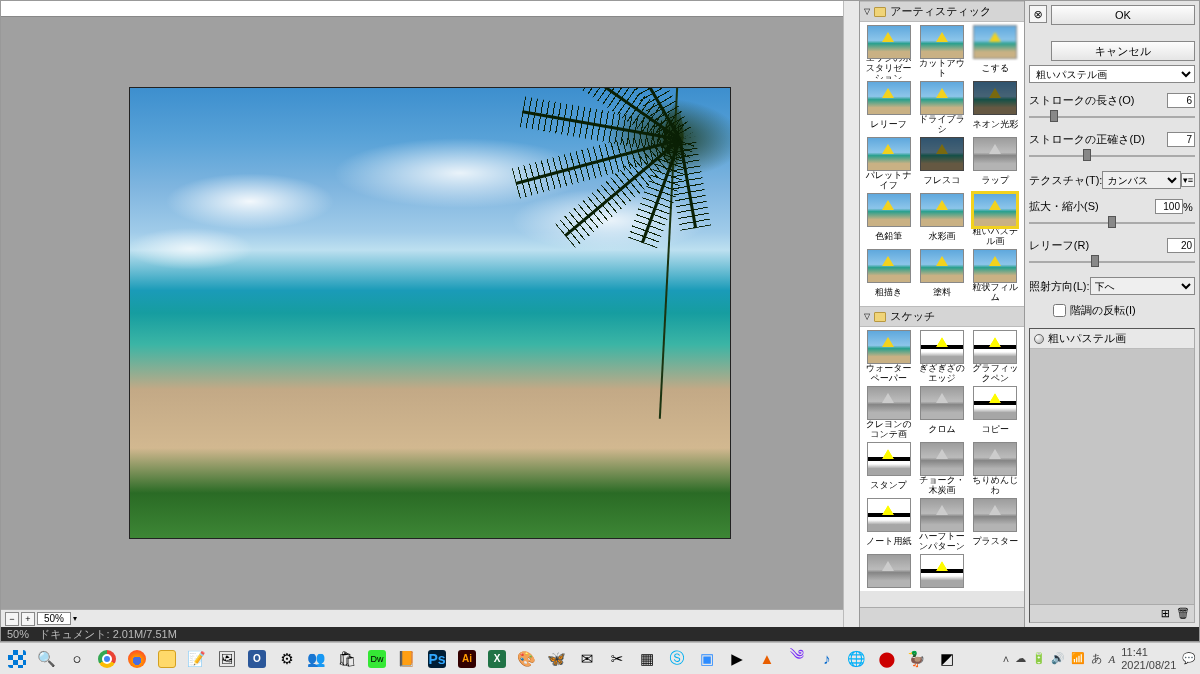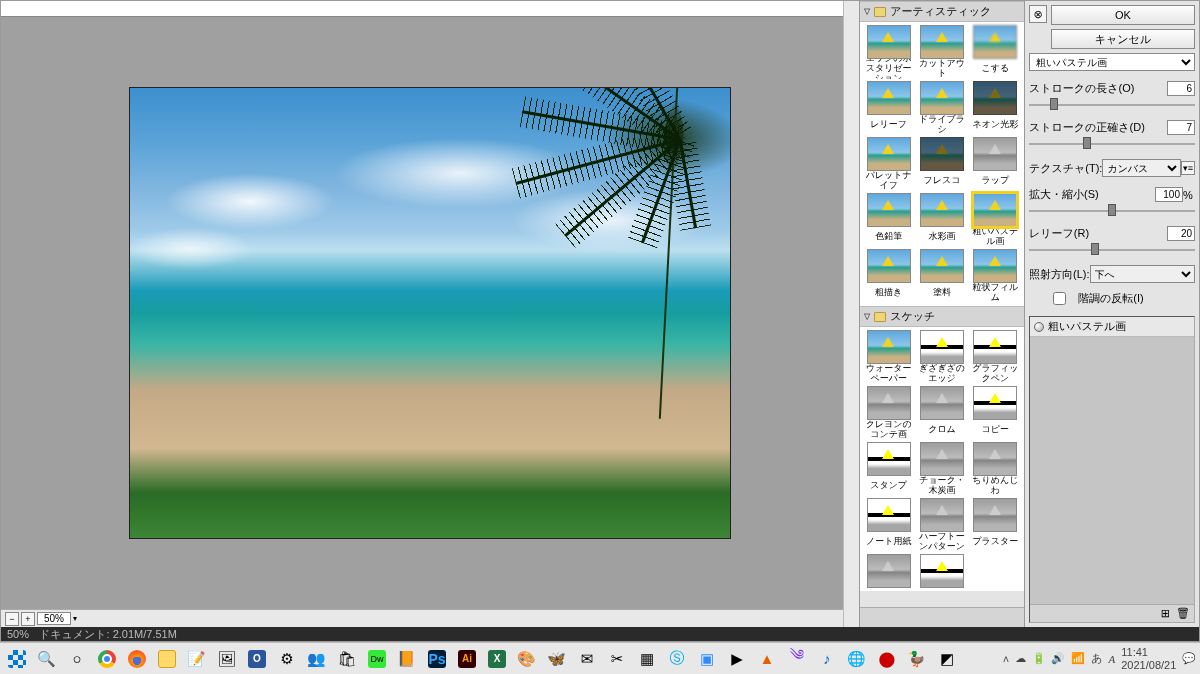--- a/index.html
+++ b/index.html
@@ -55,33 +55,33 @@
 .filter-thumb.gray { filter: grayscale(1); }
 .filter-thumb.dark { filter: brightness(.5); }
 .filter-thumb.blur { filter: blur(1px); }
 .filter-label { font-size: 9px; line-height: 1.1; height: 20px; display: flex; align-items: center; justify-content: center; overflow: hidden; }
 
 .btm-icons { height: 20px; background: #d5d5d5; display: flex; align-items: center; justify-content: flex-end; gap: 6px; padding: 0 6px; border-top: 1px solid #aaa; font-size: 12px; }
 
 .opts-col { width: 175px; background: #e4e4e4; display: flex; flex-direction: column; border-left: 1px solid #999; padding: 4px; gap: 4px; }
 .opts-top { display: flex; gap: 4px; }
 .expand-btn { width: 18px; height: 18px; border: 1px solid #888; background: #f5f5f5; display: flex; align-items: center; justify-content: center; }
-.btn-stack { flex: 1; display: flex; flex-direction: column; gap: 4px; }
+.btn-stack { flex: 1; display: flex; flex-direction: column; gap: 16px; }
 .ps-btn { border: 1px solid #888; background: linear-gradient(#fdfdfd,#e5e5e5); height: 20px; display: flex; align-items: center; justify-content: center; font-size: 11px; }
 .filter-select { width: 100%; border: 1px solid #888; background: #fff; height: 18px; font-size: 10px; padding: 0 2px; }
 .opt-row { display: flex; align-items: center; margin-top: 6px; font-size: 10px; }
 .opt-row .lbl { flex: 1; }
 .opt-row input[type=text] { width: 28px; border: 1px solid #888; text-align: right; padding: 1px 2px; font-size: 10px; }
 .opt-row .unit { width: 12px; }
 .slider { width: 100%; height: 12px; position: relative; margin-top: -2px; }
 .slider::before { content:""; position:absolute; left:0; right:0; top:50%; height:2px; background:#aaa; }
 .slider-thumb { position:absolute; top:0; width:8px; height:12px; background:#888; border:1px solid #555; transform:translateX(-50%); }
 .opt-row select { flex: 1; border: 1px solid #888; height: 18px; font-size: 10px; }
 .small-icon { width: 14px; height: 14px; border: 1px solid #888; background: #f5f5f5; display: flex; align-items: center; justify-content: center; font-size: 9px; }
-.chk-row { display: flex; align-items: center; gap: 12px; font-size: 10px; margin-top: 4px; padding-left: 24px; }
+.chk-row { display: flex; align-items: center; gap: 4px; font-size: 10px; margin-top: 4px; padding-left: 24px; }
 
 .layers-area { flex: 1; background: #d5d5d5; border: 1px inset #aaa; margin-top: 6px; display: flex; flex-direction: column; }
 .layer-row { background: #e8e8e8; padding: 2px 4px; display: flex; align-items: center; gap: 4px; font-size: 10px; border-bottom: 1px solid #bbb; }
 .layer-dot { width: 10px; height: 10px; border-radius: 50%; border: 1px solid #666; background: radial-gradient(circle at 30% 30%, #fff, #aaa); }
 .layers-empty { flex: 1; background: #c5c5c5; }
 .layer-foot { height: 18px; background: #d5d5d5; display: flex; align-items: center; justify-content: flex-end; gap: 6px; padding: 0 4px; border-top: 1px solid #aaa; font-size: 11px; }
 
 .statusbar { height: 14px; background: #2a2a2a; color: #bbb; font-size: 9px; display: flex; align-items: center; padding: 0 6px; gap: 10px; }
 
 .taskbar { position: absolute; bottom: 0; left: 0; right: 0; height: 32px; background: #e8e8e8; display: flex; align-items: center; padding: 0 4px; gap: 4px; border-top: 1px solid #bbb; }

